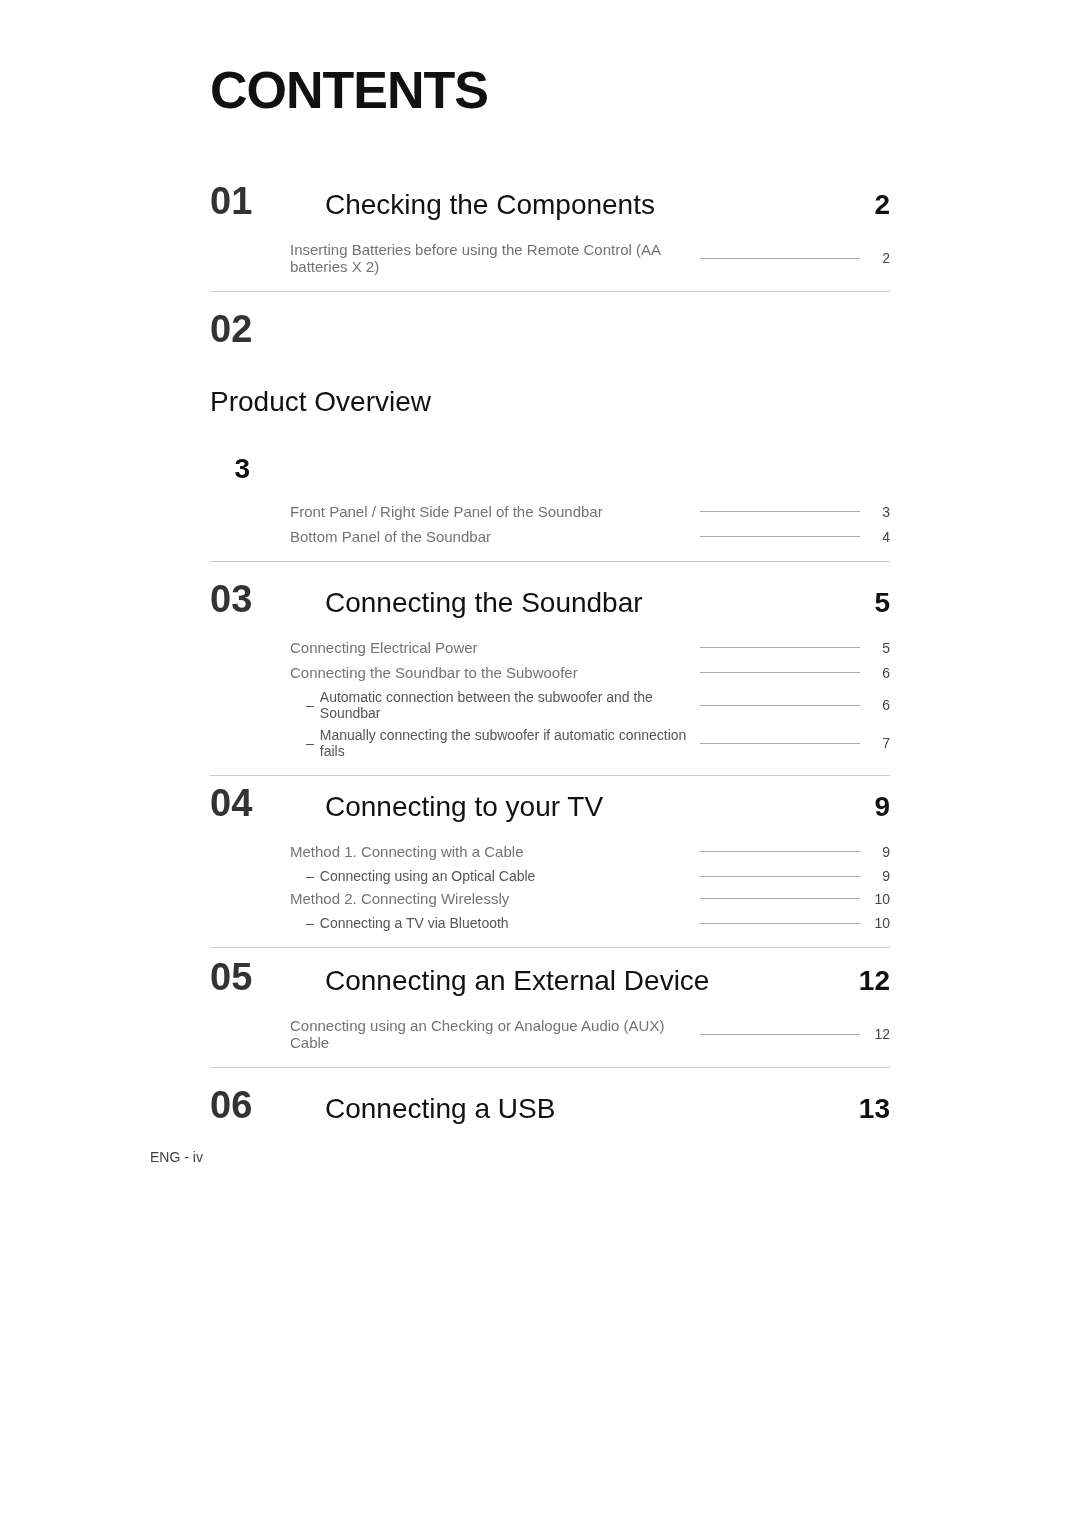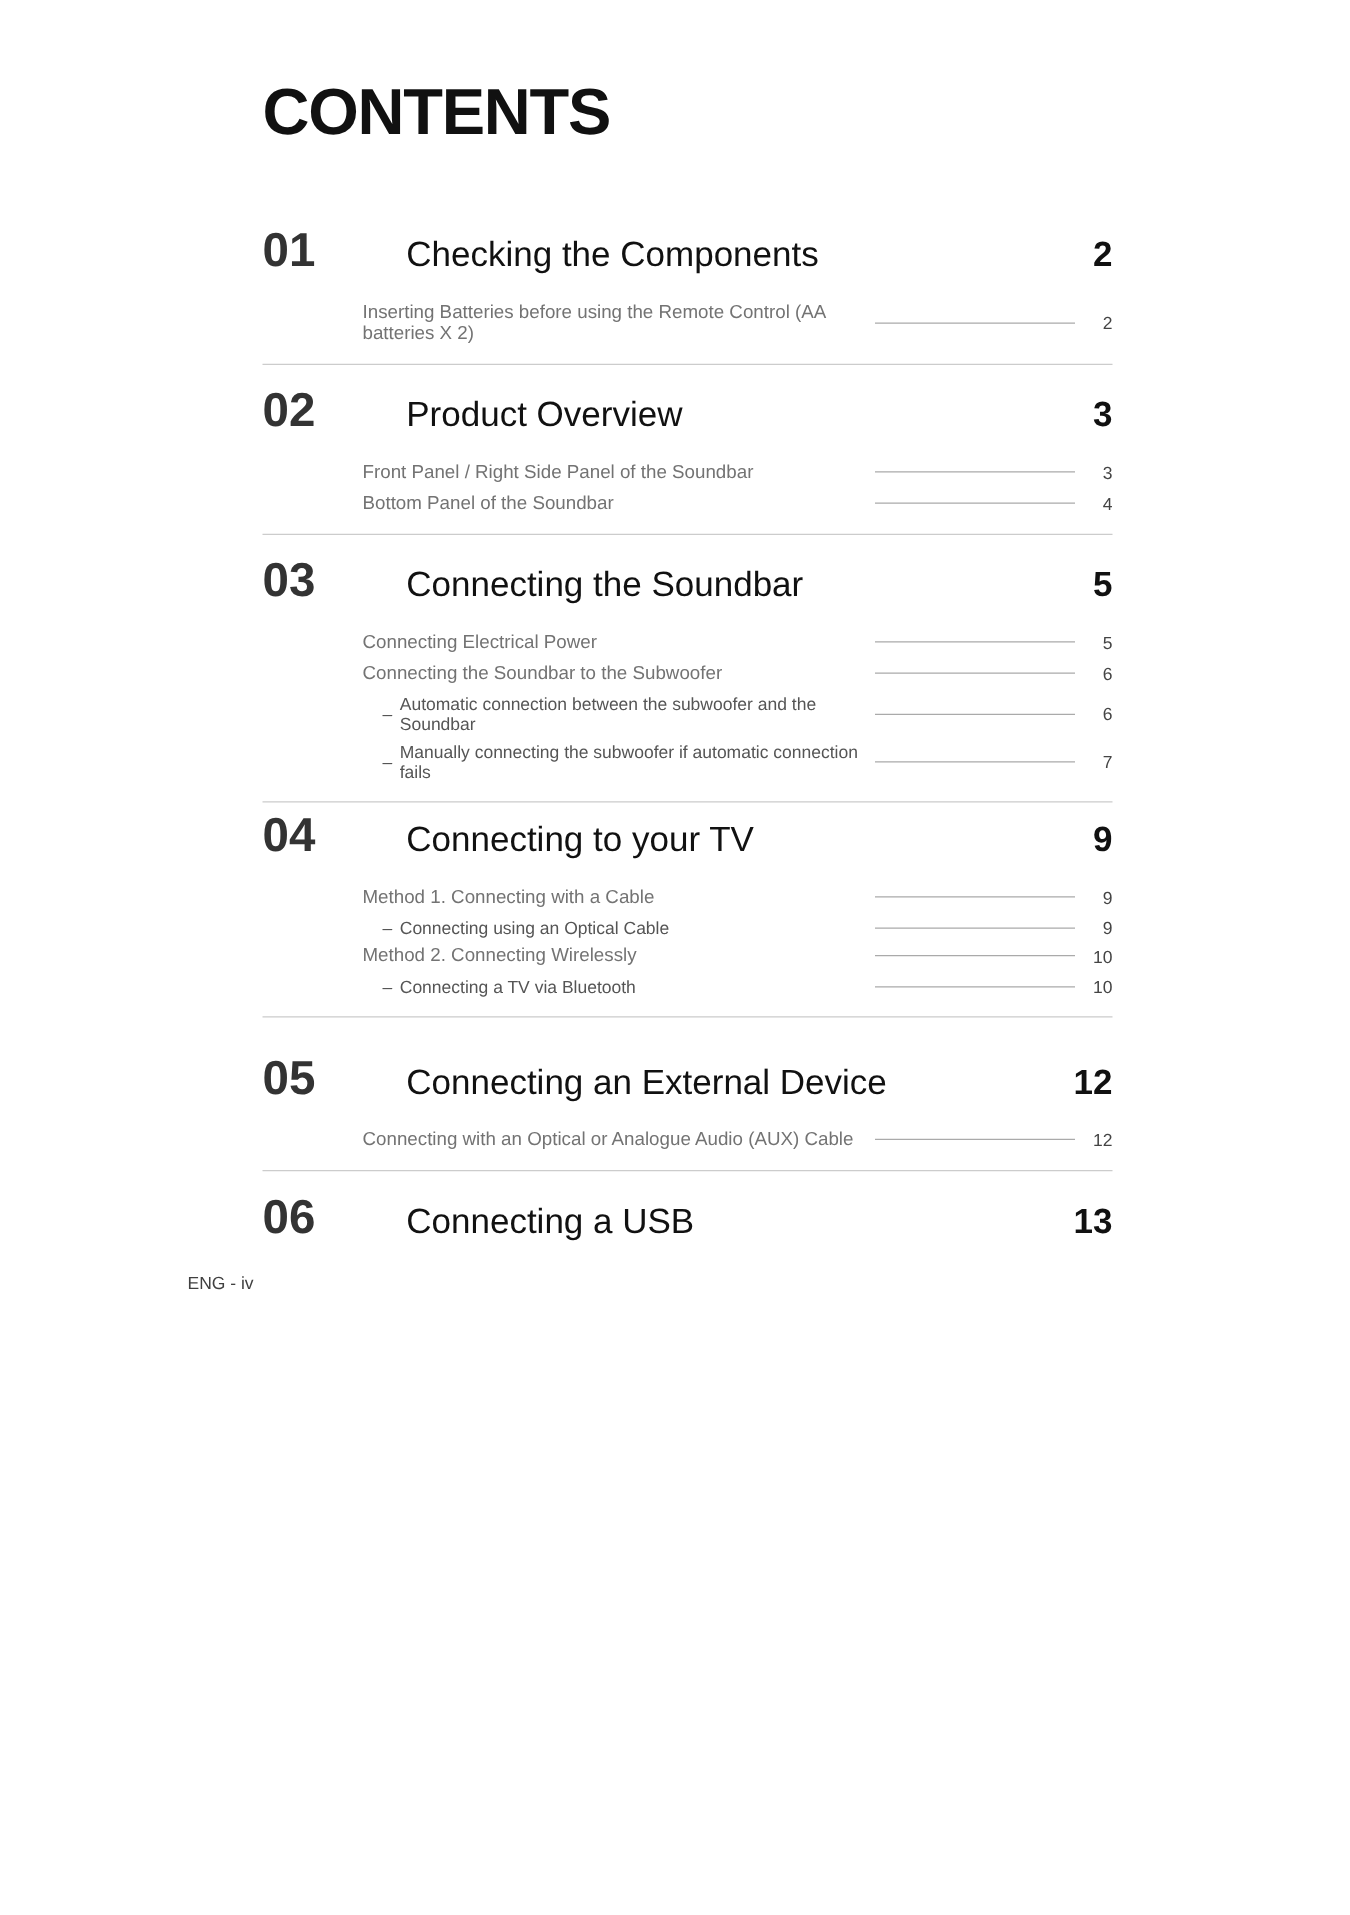--- a/index.html
+++ b/index.html
@@ -147,21 +147,21 @@
         </div>
         <div class="toc-items">
           <div class="toc-item">
             <span class="toc-item-text">Inserting Batteries before using the Remote Control (AA batteries X 2)</span>
             <span class="dash-line"></span>
             <span class="toc-item-page">2</span>
           </div>
         </div>
       </div>
       <div class="toc-section">
-        <div class="section-header" style="border-top: 1.5px solid rgb(204, 204, 204); padding-top: 16px; margin-top: 8px;">
+        <div class="section-header" style="border-top: 1.5px solid rgb(204, 204, 204); padding-top: 16px; margin-top: 8px; flex-direction: column;">
           <span class="section-number">02</span>
           <span class="section-title">Product Overview</span>
           <span class="section-page">3</span>
         </div>
         <div class="toc-items">
           <div class="toc-item">
             <span class="toc-item-text">Front Panel / Right Side Panel of the Soundbar</span>
             <span class="dash-line"></span>
             <span class="toc-item-page">3</span>
           </div>
@@ -228,28 +228,28 @@
           </div>
           <div class="toc-item-sub">
             <span class="sub-bullet">–</span>
             <span class="toc-item-sub-text">Connecting a TV via Bluetooth</span>
             <span class="dash-line"></span>
             <span class="toc-item-page">10</span>
           </div>
         </div>
       </div>
       <div class="toc-section">
-        <div class="section-header" style="border-top: 1.5px solid rgb(204, 204, 204); padding-top: 28px; margin-top: 8px;">
+        <div class="section-header" style="border-top: 1.5px solid rgb(204, 204, 204); padding-top: 8px; margin-top: 8px;">
           <span class="section-number">05</span>
           <span class="section-title">Connecting an External Device</span>
           <span class="section-page">12</span>
         </div>
         <div class="toc-items">
           <div class="toc-item">
-            <span class="toc-item-text">Connecting with an Optical or Analogue Audio (AUX) Cable</span>
+            <span class="toc-item-text">Connecting using an Checking or Analogue Audio (AUX) Cable</span>
             <span class="dash-line"></span>
             <span class="toc-item-page">12</span>
           </div>
         </div>
       </div>
       <div class="toc-section">
         <div class="section-header" style="border-top: 1.5px solid rgb(204, 204, 204); padding-top: 16px; margin-top: 8px;">
           <span class="section-number">06</span>
           <span class="section-title">Connecting a USB</span>
           <span class="section-page">13</span>

